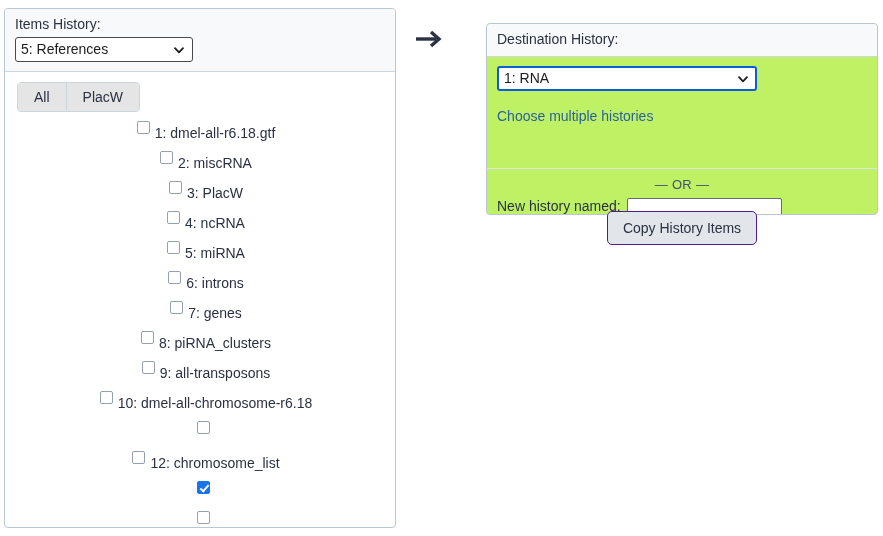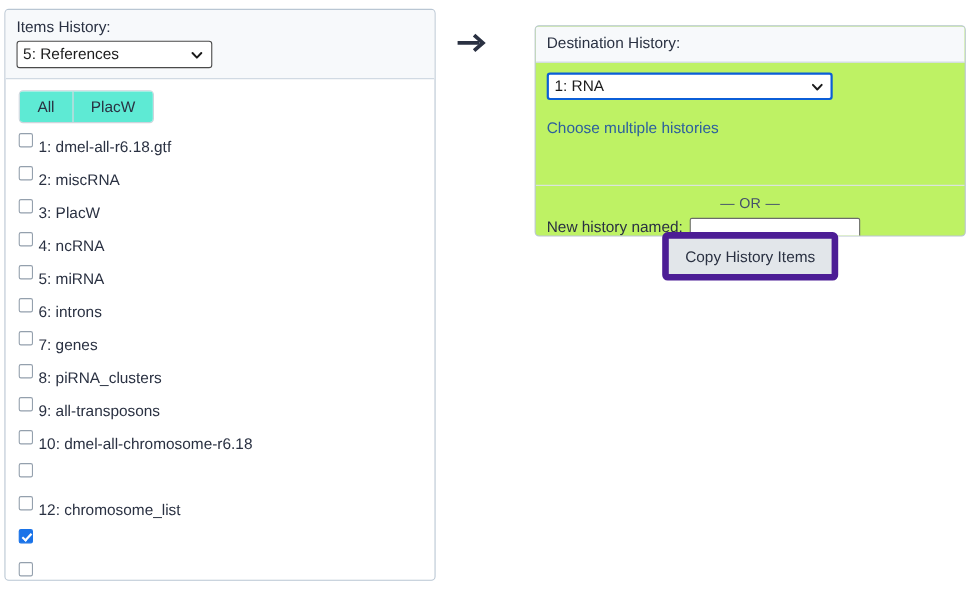--- a/index.html
+++ b/index.html
@@ -79,37 +79,38 @@
     display: inline-flex;
     margin: 10px 0 0 12px;
     border-radius: 4px;
     overflow: hidden;
     border: 1px solid #cdd4dc;
   }
   .btn-group .gbtn {
     font-family: "Liberation Sans", sans-serif;
     font-size: 14px;
     color: #2a3142;
-    background: #5eead4;
+    background: #e5e5e5;
     border: none;
     padding: 6px 16px;
     cursor: pointer;
   }
   .btn-group .gbtn + .gbtn {
     border-left: 1px solid #cdd4dc;
   }
 
   
   .item-list {
     padding: 6px 0 0 12px;
   }
   .item-row {
     display: flex;
     align-items: center;
     height: 30px;
+    justify-content: center;
   }
   .cb {
     width: 13px;
     height: 13px;
     border: 1px solid #94a0ad;
     border-radius: 2px;
     background: #ffffff;
     box-sizing: border-box;
     margin: 0 5px 0 0;
     flex: none;
@@ -241,21 +242,21 @@
     left: 486px;
     top: 211px;
     width: 392px;
     text-align: center;
   }
   button.copy-btn {
     font-family: "Liberation Sans", sans-serif;
     font-size: 14px;
     color: #2a3142;
     background: #e2e6ea;
-    border: 6px solid #4c1d95;
+    border: 1px solid #4c1d95;
     border-radius: 5px;
     padding: 8px 15px;
     cursor: pointer;
   }
 </style>
 </head>
 <body>
 
 <div class="stage">
 

